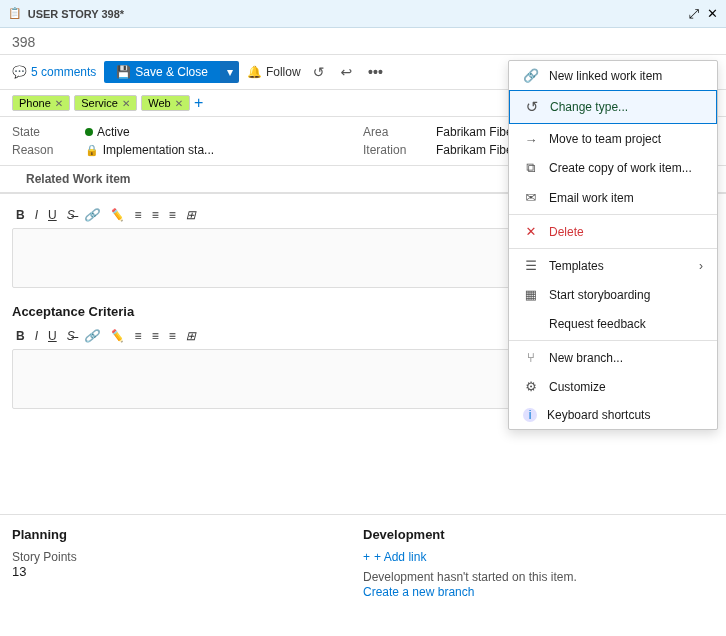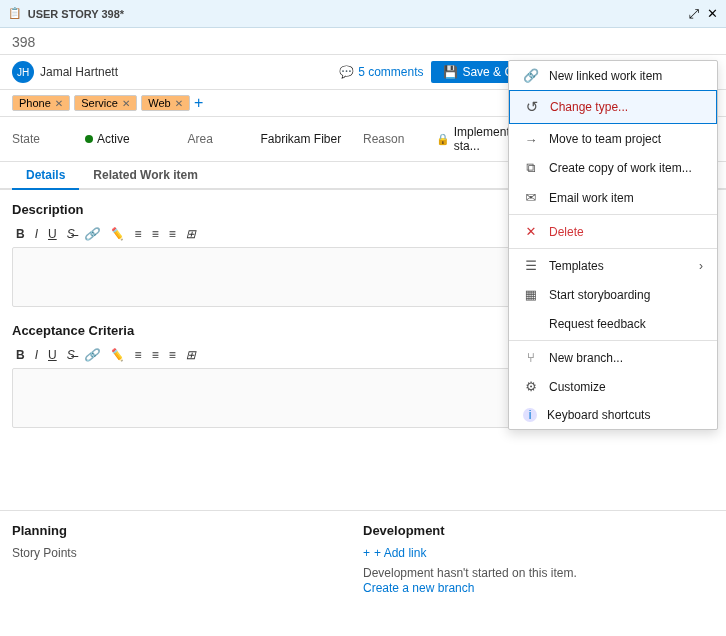--- a/index.html
+++ b/index.html
@@ -43,27 +43,27 @@
     }
     .follow-btn { display: flex; align-items: center; gap: 4px; font-size: 12px; color: #333; cursor: pointer; background: none; border: none; }
     .icon-btn { background: none; border: none; cursor: pointer; color: #555; font-size: 14px; padding: 2px 4px; }
 
     
     .tags-bar {
       display: flex; align-items: center; gap: 4px;
       padding: 4px 12px;
       border-bottom: 1px solid #e0e0e0;
     }
-    .tag { display: flex; align-items: center; gap: 4px; background: #fdba74; border: 1px solid #ccc; border-radius: 2px; padding: 1px 6px; font-size: 11px; }
+    .tag { display: flex; align-items: center; gap: 4px; background: #bef264; border: 1px solid #ccc; border-radius: 2px; padding: 1px 6px; font-size: 11px; }
     .tag-close { cursor: pointer; color: #666; font-size: 10px; }
     .tag-add { color: #0078d4; cursor: pointer; font-size: 16px; font-weight: 300; }
 
     
     .fields-grid {
-      display: grid; grid-template-columns: 1fr 1fr 1fr 1fr;
+      display: grid; grid-template-columns: 1fr 1fr;
       padding: 8px 12px;
       border-bottom: 1px solid #e0e0e0;
       gap: 4px 0;
     }
     .field-row { display: flex; align-items: center; gap: 8px; }
     .field-label { color: #666; font-size: 12px; min-width: 65px; }
     .field-value { font-size: 12px; color: #1a1a1a; display: flex; align-items: center; gap: 4px; }
     .state-dot { width: 8px; height: 8px; border-radius: 50%; background: #107c10; display: inline-block; }
     .lock-icon { color: #888; font-size: 11px; }
 
@@ -119,21 +119,21 @@
       padding: 7px 14px;
       font-size: 12px;
       color: #1a1a1a;
       cursor: pointer;
       position: relative;
     }
     .menu-item.active-item {
       background: #f0f7ff;
       border: 1px solid #0078d4;
     }
-    .menu-item.active-item .item-label { color: #b91c1c; }
+    .menu-item.active-item .item-label { color: #14532d; }
     .menu-icon { width: 16px; text-align: center; font-size: 13px; color: #555; flex-shrink: 0; }
     .menu-icon.red { color: #d13438; }
     .menu-item .arrow { margin-left: auto; color: #555; }
     .menu-divider { height: 1px; background: #e0e0e0; margin: 2px 0; }
   </style>
 </head>
 <body>
 
 <div class="title-bar">
   <div class="title-bar-left">
@@ -146,26 +146,20 @@
   </div>
 </div>
 
 <div class="wi-header">
   <div class="wi-number-title">
     <span class="wi-number">398</span>
   </div>
 </div>
 
 <div class="action-bar">
-  <div class="author-section">
-    <div class="avatar">
-      <span>JH</span>
-    </div>
-    <span class="author-name">Jamal Hartnett</span>
-  </div>
   <div class="comments-btn">
     <span>💬</span>
     <span>5 comments</span>
   </div>
   <div style="display:flex;">
     <button class="save-btn">
       <span>💾</span>
       <span>Save &amp; Close</span>
     </button>
     <button class="save-btn-arrow">▾</button>
@@ -214,27 +208,25 @@
       <span>Implementation sta...</span>
     </span>
   </div>
   <div class="field-row">
     <span class="field-label">Iteration</span>
     <span class="field-value">Fabrikam Fiber</span>
   </div>
 </div>
 
 <div class="tabs-bar">
-  <div class="tab active">Details</div>
   <div class="tab">Related Work item</div>
 </div>
 
 <div class="content-area">
   <div>
-    <div class="section-title">Description</div>
     <div class="toolbar">
       <button class="toolbar-btn bold">B</button>
       <button class="toolbar-btn">I</button>
       <button class="toolbar-btn underline">U</button>
       <button class="toolbar-btn">S̶</button>
       <button class="toolbar-btn">🔗</button>
       <button class="toolbar-btn">✏️</button>
       <button class="toolbar-btn">≡</button>
       <button class="toolbar-btn">≡</button>
       <button class="toolbar-btn">≡</button>
@@ -259,20 +251,21 @@
     </div>
     <div class="editor-box" style="height:55px;"></div>
   </div>
 </div>
 
 <div class="bottom-sections">
   <div class="planning-section">
     <div class="section-title">Planning</div>
     <div class="field-pair">
       <span class="label">Story Points</span>
+      <span class="value">13</span>
     </div>
   </div>
   <div class="development-section">
     <div class="section-title">Development</div>
     <div class="add-link">
       <span>+</span>
       <span>+ Add link</span>
     </div>
     <div class="dev-text">Development hasn't started on this item.</div>
     <a class="create-branch">Create a new branch</a>

